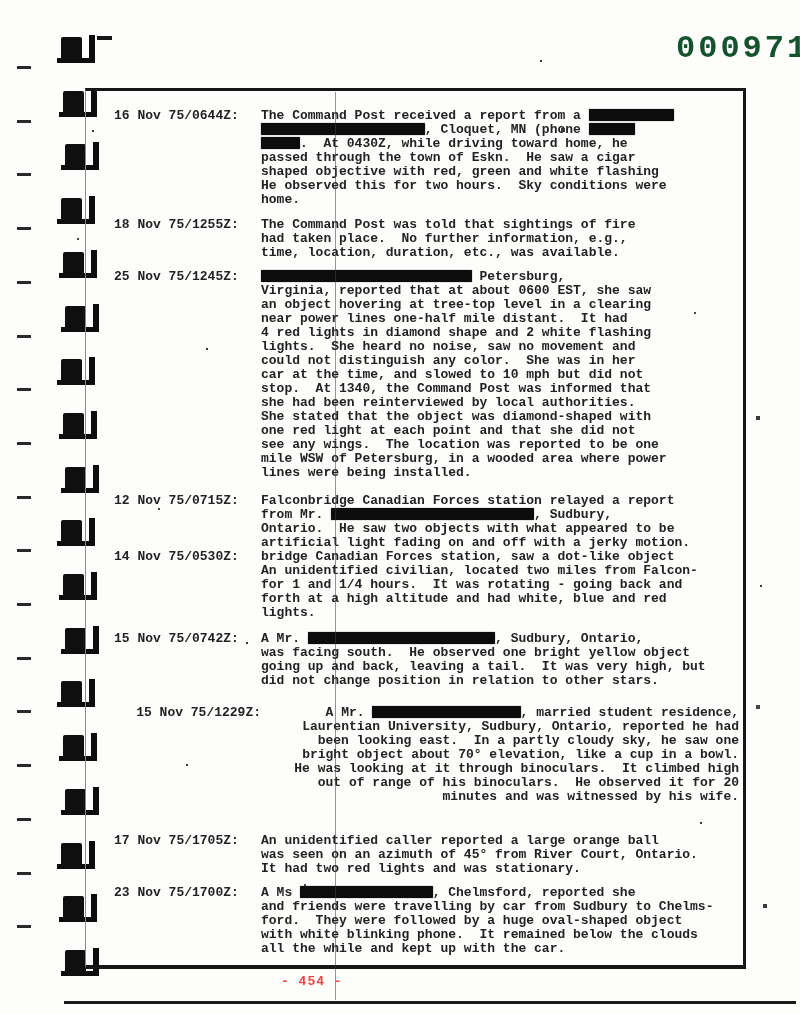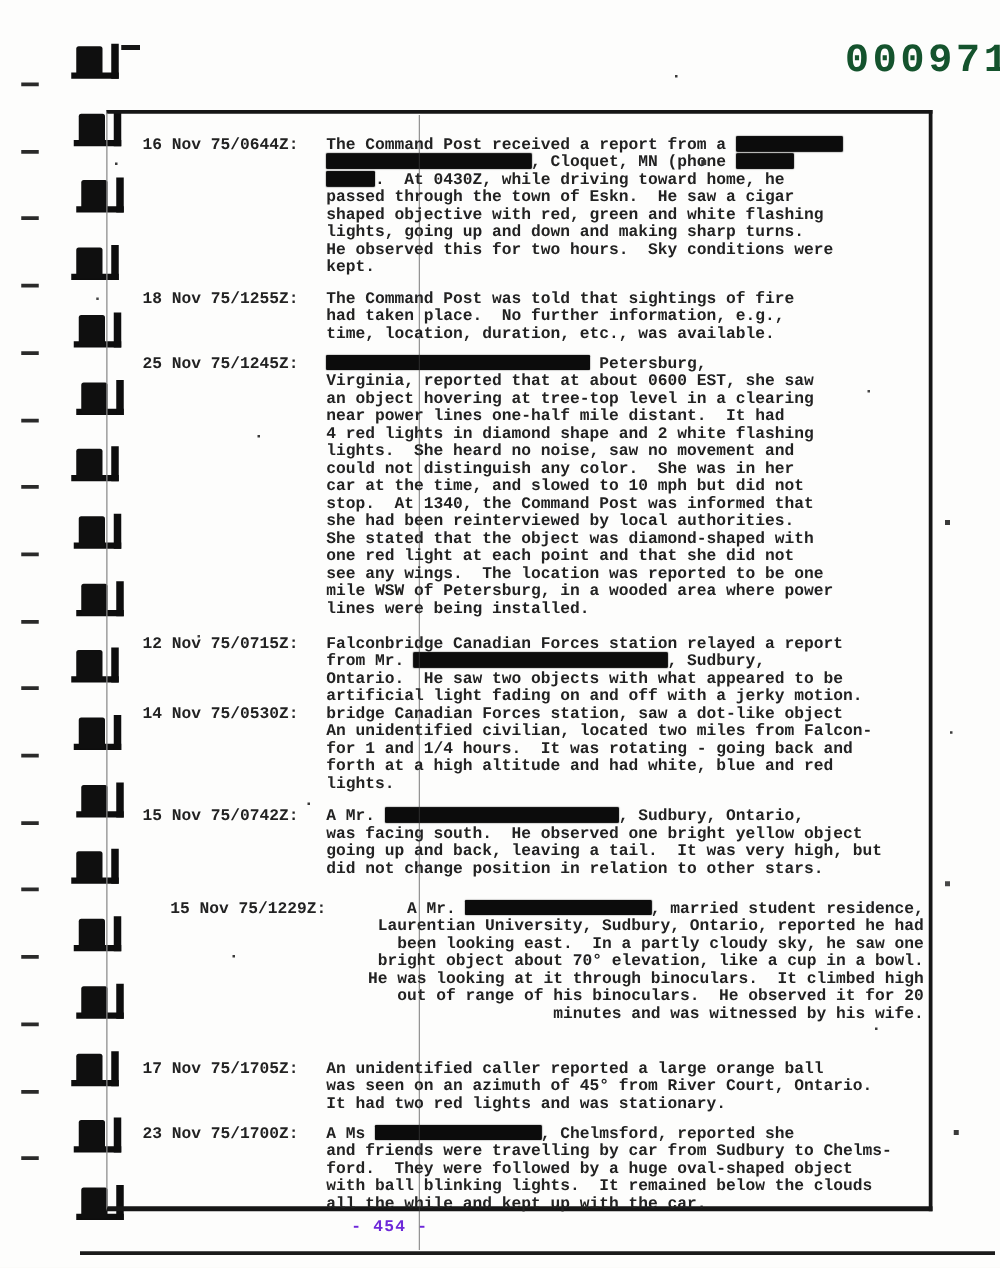--- a/index.html
+++ b/index.html
@@ -55,21 +55,21 @@
   }
   .bmark .blob{
     position:absolute;left:8px;top:2px;width:21px;height:25px;
     background:#0f0f0f;border-radius:2px;
   }
   .mdash{position:absolute;left:17px;width:14px;height:3px;background:#2a2a2a;}
   .top-dash{position:absolute;left:97px;top:36px;width:15px;height:4px;background:#161616;}
   
   .page-number{
     position:absolute;left:281px;top:974px;
-    font-size:13px;font-weight:bold;letter-spacing:1px;color:#6d28d9;
+    font-size:13px;font-weight:bold;letter-spacing:1px;color:#ef4444;
   }
   .bottom-rule{
     position:absolute;left:64px;top:1001px;width:732px;height:3px;
     background:#1a1a1a;
   }
   
   .speckles{
     position:absolute;top:0;left:0;width:2px;height:2px;background:transparent;
     box-shadow:562px 129px 0 1px #3a3a3a,694px 312px 0 0 #474747,
       206px 348px 0 0 #3a3a3a,757px 417px 0 1px #3a3a3a,158px 508px 0 0 #474747,
@@ -182,23 +182,22 @@
   <div class="content-box">
     <div class="entries">
         <div class="entry" style="margin-top: 0px;">
           <div class="entry-date">16 Nov 75/0644Z:</div>
           <div class="entry-body">
             <div class="entry-line">The Command Post received a report from a <span class="redact" style="width: 11ch;"></span></div>
             <div class="entry-line"><span class="redact" style="width: 21ch;"></span>, Cloquet, MN (phone <span class="redact" style="width: 6ch;"></span></div>
             <div class="entry-line"><span class="redact" style="width: 5ch;"></span>.  At 0430Z, while driving toward home, he</div>
             <div class="entry-line">passed through the town of Eskn.  He saw a cigar</div>
             <div class="entry-line">shaped objective with red, green and white flashing</div>
-            <div class="entry-line">lights, going up and down and making sharp turns.</div>
             <div class="entry-line">He observed this for two hours.  Sky conditions were</div>
-            <div class="entry-line">kept.</div>
+            <div class="entry-line">home.</div>
           </div>
         </div>
         <div class="entry" style="margin-top: 11px;">
           <div class="entry-date">18 Nov 75/1255Z:</div>
           <div class="entry-body">
             <div class="entry-line">The Command Post was told that sightings of fire</div>
             <div class="entry-line">had taken place.  No further information, e.g.,</div>
             <div class="entry-line">time, location, duration, etc., was available.</div>
           </div>
         </div>
@@ -269,21 +268,21 @@
             <div class="entry-line">was seen on an azimuth of 45° from River Court, Ontario.</div>
             <div class="entry-line">It had two red lights and was stationary.</div>
           </div>
         </div>
         <div class="entry" style="margin-top: 10px;">
           <div class="entry-date">23 Nov 75/1700Z:</div>
           <div class="entry-body">
             <div class="entry-line">A Ms <span class="redact" style="width: 17ch;"></span>, Chelmsford, reported she</div>
             <div class="entry-line">and friends were travelling by car from Sudbury to Chelms-</div>
             <div class="entry-line">ford.  They were followed by a huge oval-shaped object</div>
-            <div class="entry-line">with ball blinking lights.  It remained below the clouds</div>
+            <div class="entry-line">with white blinking phone.  It remained below the clouds</div>
             <div class="entry-line">all the while and kept up with the car.</div>
           </div>
         </div>
       </div>
   </div>
 
   <div class="crease"></div>
 
   <div class="page-number">- 454 -</div>
 

